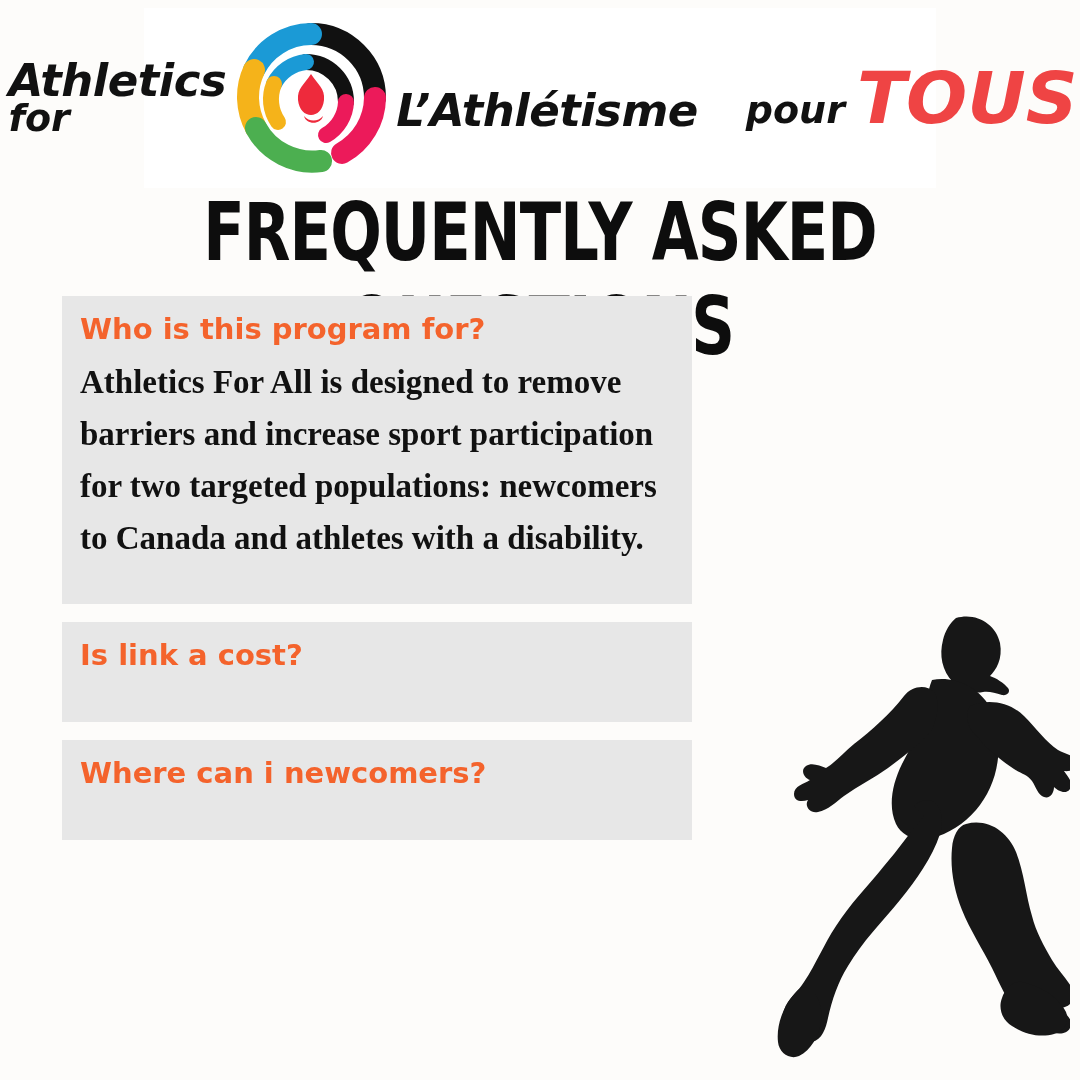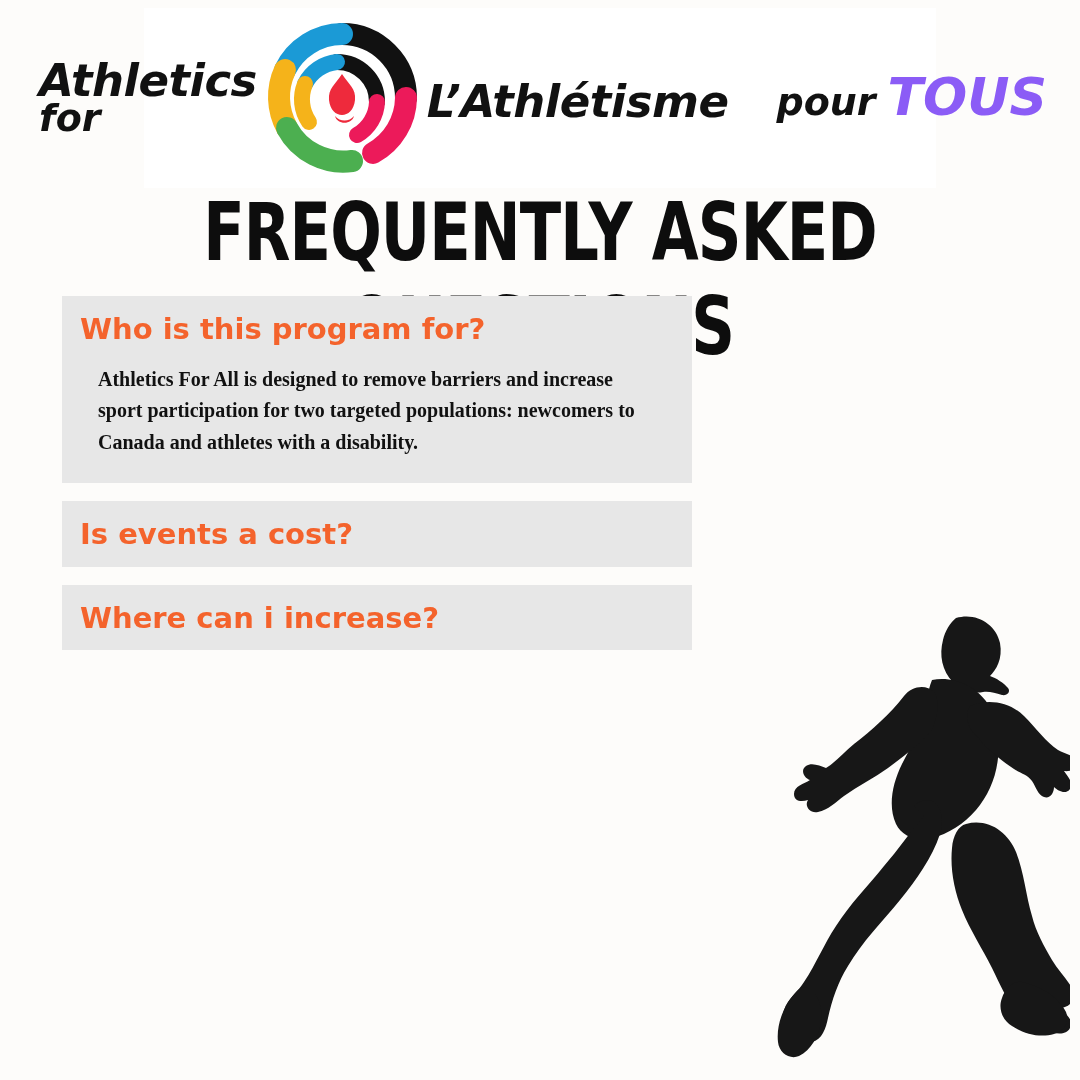--- a/index.html
+++ b/index.html
@@ -81,22 +81,22 @@
   .logo-right .r2 {
     font-family: "DejaVu Sans", sans-serif;
     font-weight: bold;
     font-size: 38px;
     color: #111111;
     margin-left: 48px;
   }
   .logo-right .r3 {
     font-family: "DejaVu Sans", sans-serif;
     font-weight: bold;
-    font-size: 52px;
-    color: #8b5cf6;
+    font-size: 72px;
+    color: #ef4444;
   }
   .logo-mark {
     width: 170px;
     height: 160px;
     position: relative;
     flex: 0 0 auto;
   }
 
   
   .page-title {
@@ -116,39 +116,39 @@
 
   
   .faq-list {
     position: absolute;
     left: 62px;
     top: 296px;
     width: 630px;
   }
   .faq-card {
     background: #e7e7e7;
-    padding: 18px 20px 6px 18px;
+    padding: 18px 20px 40px 18px;
     margin-bottom: 18px;
     box-sizing: border-box;
   }
   .faq-q {
     font-family: "DejaVu Sans", sans-serif;
     font-weight: bold;
     font-size: 29px;
     color: #f4632c;
     margin: 0 0 10px 0;
     line-height: 1.1;
   }
   .faq-a {
     font-family: "Liberation Serif", serif;
     font-weight: bold;
-    font-size: 20px;
+    font-size: 33px;
     color: #111111;
     line-height: 1.58;
-    margin: 18px;
+    margin: 0;
     max-width: 585px;
   }
 
   
   .runner {
     position: absolute;
     right: 10px;
     bottom: 20px;
     width: 400px;
     height: 470px;
@@ -198,25 +198,25 @@
 <div class="page-title">FREQUENTLY ASKED QUESTIONS</div>
 
 <div class="faq-list">
 
   <div class="faq-card">
     <p class="faq-q">Who is this program for?</p>
     <p class="faq-a">Athletics For All is designed to remove barriers and increase sport participation for two targeted populations: newcomers to Canada and athletes with a disability.</p>
   </div>
 
   <div class="faq-card">
-    <p class="faq-q">Is events a cost?</p>
+    <p class="faq-q">Is link a cost?</p>
   </div>
 
   <div class="faq-card">
-    <p class="faq-q">Where can i increase?</p>
+    <p class="faq-q">Where can i newcomers?</p>
   </div>
 
 </div>
 
 <div class="runner">
   <svg viewBox="0 0 400 470" xmlns="http://www.w3.org/2000/svg">
     <g fill="#171717">
 
       <path d="M286 28 c20 -6 40 6 44 25 c3 16 -4 27 -10 33 c6 2 14 7 18 12 c3 4 -1 8 -6 7
                c-7 -2 -13 -4 -19 -3 c-10 2 -22 -2 -30 -10 c-11 -11 -14 -27 -10 -42 c2 -9 7 -17 13 -22 z"></path>

